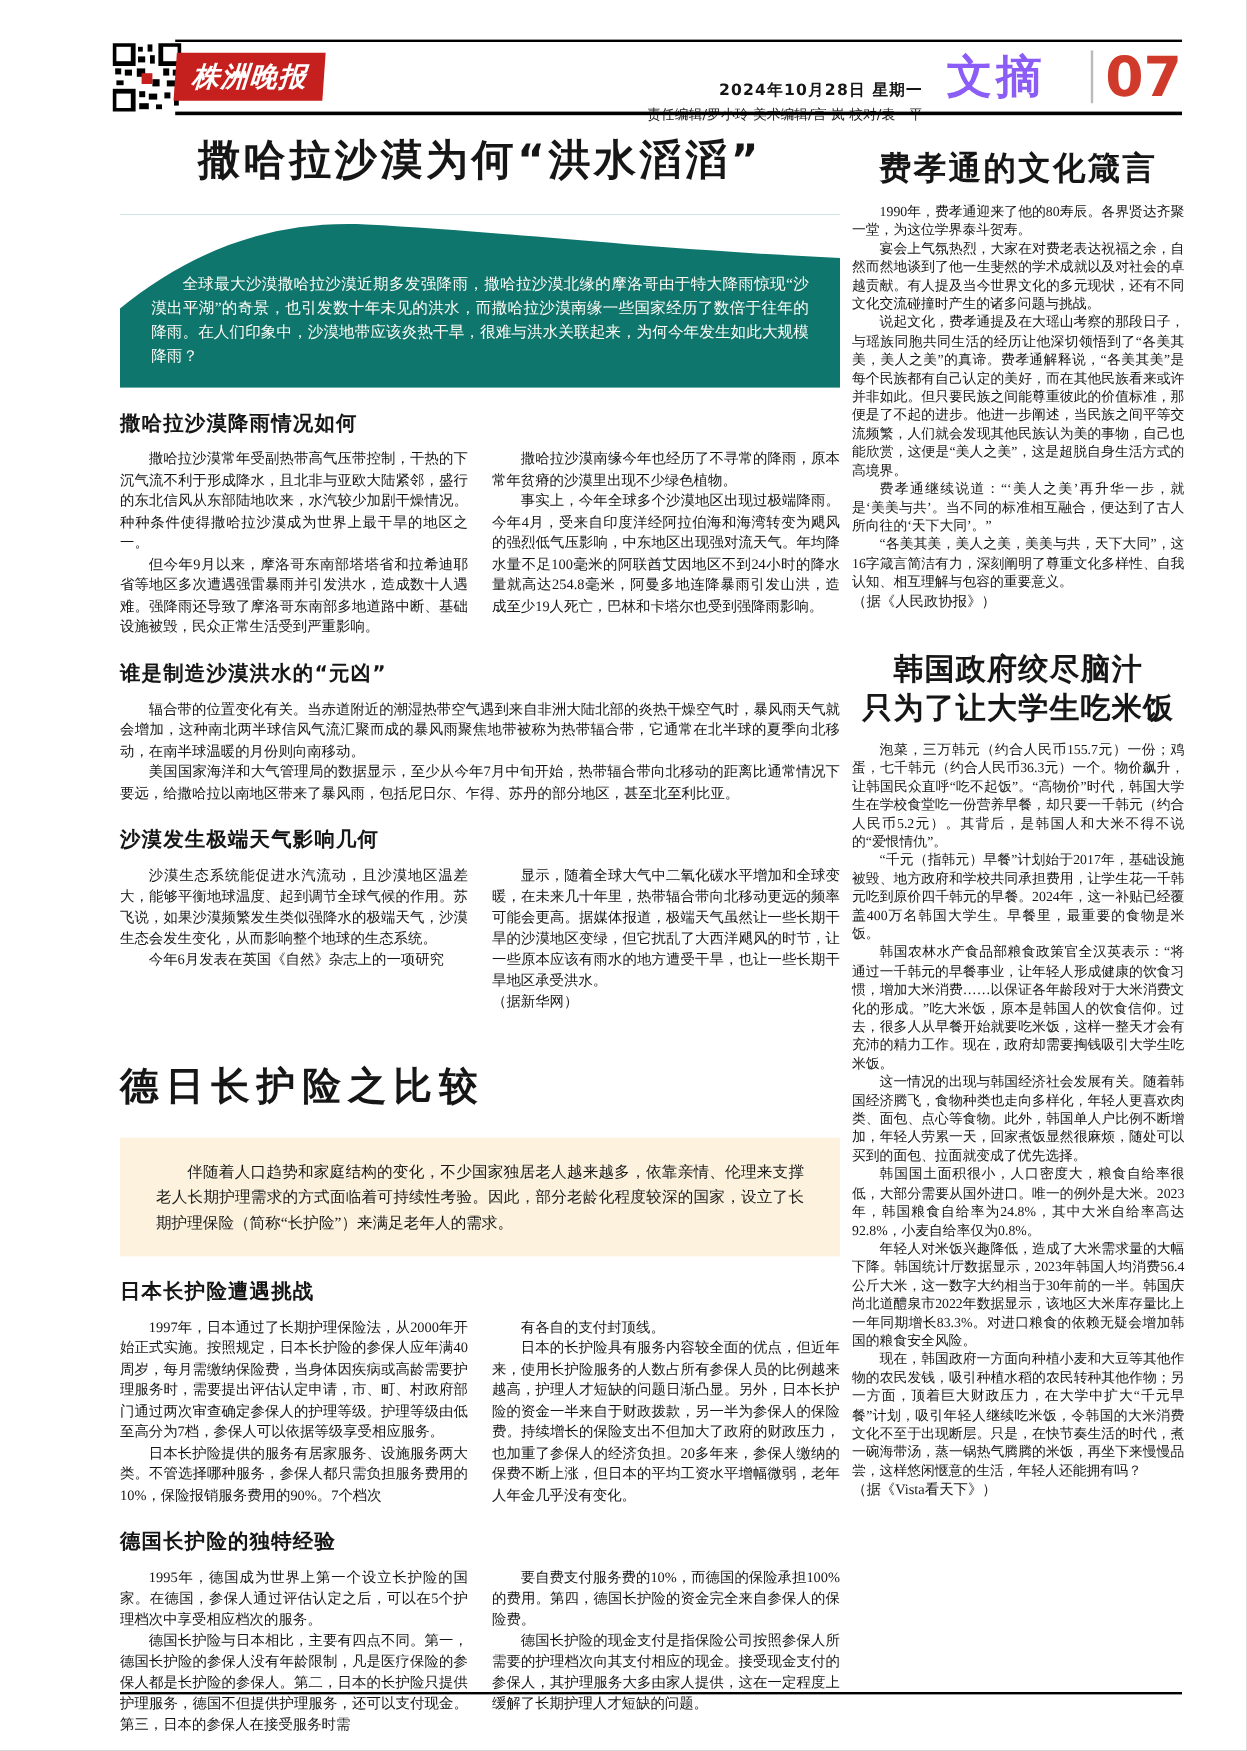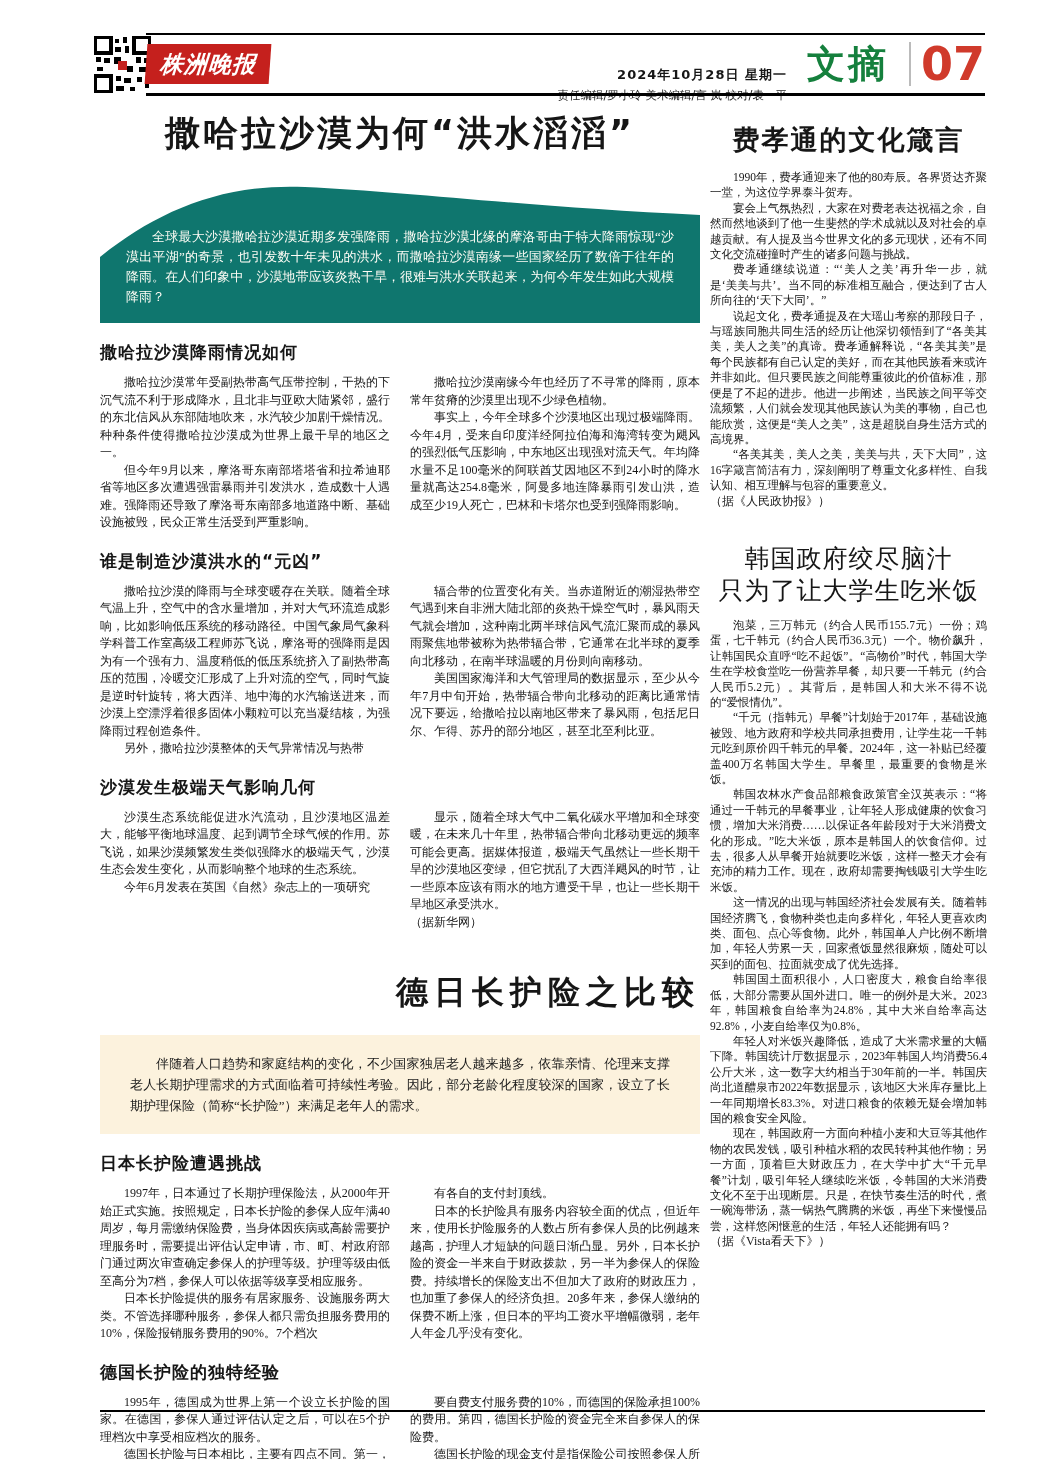--- a/index.html
+++ b/index.html
@@ -15,21 +15,21 @@
               display:flex;align-items:center;}
   .masthead{background:#c5201d;color:#fff;width:124px;height:40px;display:flex;
             align-items:center;justify-content:center;font-weight:bold;font-size:23px;
             font-style:italic;letter-spacing:1px;font-family:"DejaVu Sans",sans-serif;
             transform:skewX(-4deg);}
   .hdr-spacer{flex:1;}
   .hdr-meta{text-align:right;font-family:"DejaVu Sans",sans-serif;margin-right:14px;}
   .hdr-meta .date{font-size:13px;font-weight:bold;letter-spacing:1px;margin-top:40px;}
   .hdr-meta .editors{font-size:11.5px;margin-top:4px;color:#222;}
   .digest{font-family:"DejaVu Sans",sans-serif;font-weight:bold;font-size:38px;
-          color:#15803d;letter-spacing:3px;margin:0 10px 0 6px;}
+          color:#8b5cf6;letter-spacing:3px;margin:0 28px 0 6px;}
   .vbar{width:2px;height:44px;background:#bbb;margin:0 10px;}
   .pagenum{font-family:"DejaVu Sans",sans-serif;font-weight:bold;font-size:46px;color:#d03a2b;}
 
   
   .left-col{position:absolute;left:100px;top:104px;width:600px;}
   .right-col{position:absolute;left:710px;top:120px;width:277px;}
   .bottom-rule{position:absolute;left:100px;right:54px;top:1410px;height:2px;background:#000;}
 
   
   .h-sahara{margin:6px 0 22px 0;text-align:center;font-family:"DejaVu Sans",sans-serif;
@@ -41,27 +41,27 @@
               text-indent:2em;text-align:justify;}
 
   .sec-h{margin:18px 0 10px 0;text-align:left;font-family:"DejaVu Sans",sans-serif;
          font-weight:bold;font-size:17px;letter-spacing:1px;}
   .cols{display:flex;gap:20px;}
   .tcol{flex:1;min-width:0;}
   .tcol p{margin:0;font-size:12px;line-height:17.5px;text-align:justify;text-indent:2em;}
   .attr{margin:2px 0 0 0;font-size:12px;line-height:18px;text-align:right;text-indent:0 !important;}
 
   
-  .h-ins{margin:40px 0 20px 0;text-align:right;font-weight:bold;font-size:32px;letter-spacing:6px;}
+  .h-ins{margin:40px 0 20px 0;text-align:left;font-weight:bold;font-size:32px;letter-spacing:6px;}
   .intro-cream{background:#fcf2dd;box-sizing:border-box;padding:18px 30px;}
   .intro-cream p{margin:0;font-size:13px;line-height:21px;text-indent:2em;text-align:justify;color:#1a1a1a;}
 
   
   .h-fei{margin:2px 0 12px 0;text-align:center;font-weight:bold;font-size:27px;letter-spacing:2px;}
-  .h-kor{margin:34px 0 10px 0;text-align:center;font-weight:normal;font-size:25px;line-height:1.3;letter-spacing:1px;}
+  .h-kor{margin:34px 0 10px 0;text-align:center;font-weight:bold;font-size:25px;line-height:1.3;letter-spacing:1px;}
   .rbody p{margin:0;font-size:11.5px;line-height:15.4px;text-align:justify;text-indent:2em;}
   .rbody .attr{font-size:12px;}
 </style>
 </head>
 <body>
 
 <div class="page">
 
   <div class="qr">
     <svg viewBox="0 0 57 57" width="57" height="57" aria-hidden="true">
@@ -125,24 +125,20 @@
       </div>
       <div class="tcol">
         <p>撒哈拉沙漠南缘今年也经历了不寻常的降雨，原本常年贫瘠的沙漠里出现不少绿色植物。</p>
         <p>事实上，今年全球多个沙漠地区出现过极端降雨。今年4月，受来自印度洋经阿拉伯海和海湾转变为飓风的强烈低气压影响，中东地区出现强对流天气。年均降水量不足100毫米的阿联酋艾因地区不到24小时的降水量就高达254.8毫米，阿曼多地连降暴雨引发山洪，造成至少19人死亡，巴林和卡塔尔也受到强降雨影响。</p>
       </div>
     </div>
 
     <h3 class="sec-h">谁是制造沙漠洪水的“元凶”</h3>
     <div class="cols">
       <div class="tcol">
-        <p>撒哈拉沙漠的降雨与全球变暖存在关联。随着全球气温上升，空气中的含水量增加，并对大气环流造成影响，比如影响低压系统的移动路径。中国气象局气象科学科普工作室高级工程师苏飞说，摩洛哥的强降雨是因为有一个强有力、温度稍低的低压系统挤入了副热带高压的范围，冷暖交汇形成了上升对流的空气，同时气旋是逆时针旋转，将大西洋、地中海的水汽输送进来，而沙漠上空漂浮着很多固体小颗粒可以充当凝结核，为强降雨过程创造条件。</p>
-        <p>另外，撒哈拉沙漠整体的天气异常情况与热带</p>
-      </div>
-      <div class="tcol">
         <p>辐合带的位置变化有关。当赤道附近的潮湿热带空气遇到来自非洲大陆北部的炎热干燥空气时，暴风雨天气就会增加，这种南北两半球信风气流汇聚而成的暴风雨聚焦地带被称为热带辐合带，它通常在北半球的夏季向北移动，在南半球温暖的月份则向南移动。</p>
         <p>美国国家海洋和大气管理局的数据显示，至少从今年7月中旬开始，热带辐合带向北移动的距离比通常情况下要远，给撒哈拉以南地区带来了暴风雨，包括尼日尔、乍得、苏丹的部分地区，甚至北至利比亚。</p>
       </div>
     </div>
 
     <h3 class="sec-h">沙漠发生极端天气影响几何</h3>
     <div class="cols">
       <div class="tcol">
         <p>沙漠生态系统能促进水汽流动，且沙漠地区温差大，能够平衡地球温度、起到调节全球气候的作用。苏飞说，如果沙漠频繁发生类似强降水的极端天气，沙漠生态会发生变化，从而影响整个地球的生态系统。</p>
         <p>今年6月发表在英国《自然》杂志上的一项研究</p>
@@ -183,22 +179,22 @@
 
       </div>
     </div>
   </div>
 
   <div class="right-col rbody">
 
     <h2 class="h-fei">费孝通的文化箴言</h2>
     <p>1990年，费孝通迎来了他的80寿辰。各界贤达齐聚一堂，为这位学界泰斗贺寿。</p>
     <p>宴会上气氛热烈，大家在对费老表达祝福之余，自然而然地谈到了他一生斐然的学术成就以及对社会的卓越贡献。有人提及当今世界文化的多元现状，还有不同文化交流碰撞时产生的诸多问题与挑战。</p>
+    <p>说起文化，费孝通提及在大瑶山考察的那段日子，与瑶族同胞共同生活的经历让他深切领悟到了“各美其美，美人之美”的真谛。费孝通解释说，“各美其美”是每个民族都有自己认定的美好，而在其他民族看来或许并非如此。但只要民族之间能尊重彼此的价值标准，那便是了不起的进步。他进一步阐述，当民族之间平等交流频繁，人们就会发现其他民族认为美的事物，自己也能欣赏，这便是“美人之美”，这是超脱自身生活方式的高境界。</p>
     <p>费孝通继续说道：“‘美人之美’再升华一步，就是‘美美与共’。当不同的标准相互融合，便达到了古人所向往的‘天下大同’。”</p>
-    <p>说起文化，费孝通提及在大瑶山考察的那段日子，与瑶族同胞共同生活的经历让他深切领悟到了“各美其美，美人之美”的真谛。费孝通解释说，“各美其美”是每个民族都有自己认定的美好，而在其他民族看来或许并非如此。但只要民族之间能尊重彼此的价值标准，那便是了不起的进步。他进一步阐述，当民族之间平等交流频繁，人们就会发现其他民族认为美的事物，自己也能欣赏，这便是“美人之美”，这是超脱自身生活方式的高境界。</p>
     <p>“各美其美，美人之美，美美与共，天下大同”，这16字箴言简洁有力，深刻阐明了尊重文化多样性、自我认知、相互理解与包容的重要意义。</p>
     <p class="attr">（据《人民政协报》）</p>
 
     <h2 class="h-kor">
       <span>韩国政府绞尽脑汁</span><br>
       <span>只为了让大学生吃米饭</span>
     </h2>
     <p>泡菜，三万韩元（约合人民币155.7元）一份；鸡蛋，七千韩元（约合人民币36.3元）一个。物价飙升，让韩国民众直呼“吃不起饭”。“高物价”时代，韩国大学生在学校食堂吃一份营养早餐，却只要一千韩元（约合人民币5.2元）。其背后，是韩国人和大米不得不说的“爱恨情仇”。</p>
     <p>“千元（指韩元）早餐”计划始于2017年，基础设施被毁、地方政府和学校共同承担费用，让学生花一千韩元吃到原价四千韩元的早餐。2024年，这一补贴已经覆盖400万名韩国大学生。早餐里，最重要的食物是米饭。</p>
     <p>韩国农林水产食品部粮食政策官全汉英表示：“将通过一千韩元的早餐事业，让年轻人形成健康的饮食习惯，增加大米消费……以保证各年龄段对于大米消费文化的形成。”吃大米饭，原本是韩国人的饮食信仰。过去，很多人从早餐开始就要吃米饭，这样一整天才会有充沛的精力工作。现在，政府却需要掏钱吸引大学生吃米饭。</p>

